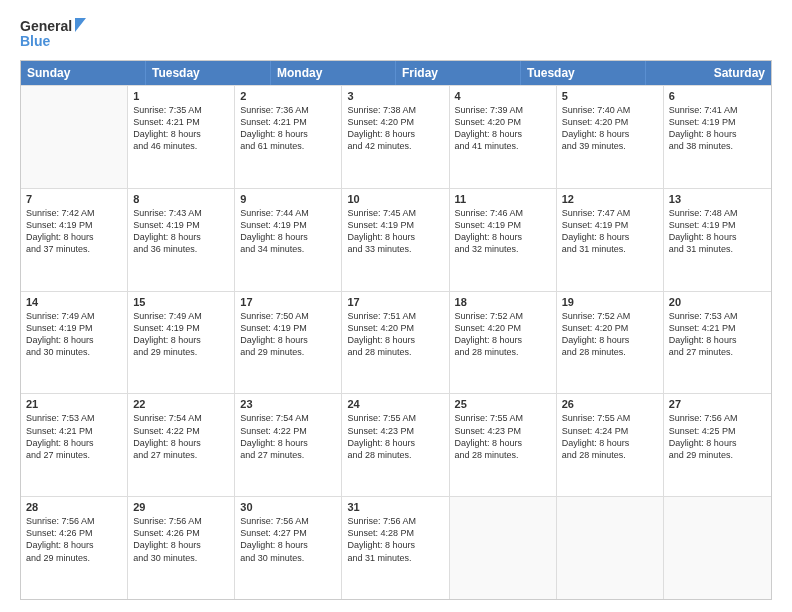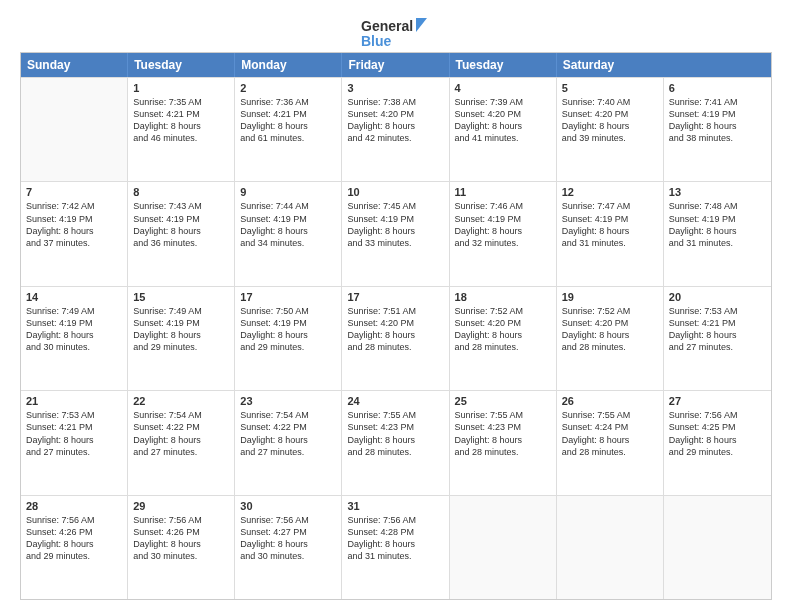--- a/index.html
+++ b/index.html
@@ -13,21 +13,22 @@
     .page {
       width: 792px;
       height: 612px;
       padding: 16px 20px 12px 20px;
       display: flex;
       flex-direction: column;
     }
     .header {
       display: flex;
       align-items: flex-start;
-      justify-content: center;
+      justify-content: flex-start;
+      margin-bottom: 8px;
     }
     .logo {
       display: flex;
       align-items: center;
       gap: 0;
     }
     .title-block {
       text-align: right;
     }
     .month-title {
@@ -42,32 +43,32 @@
       margin-top: 2px;
     }
     .calendar {
       flex: 1;
       display: flex;
       flex-direction: column;
       border: 1px solid #ccc;
     }
     .cal-header {
       display: grid;
-      grid-template-columns: repeat(7, 1fr);
+      grid-template-columns: repeat(6, 1fr);
       background: #4a7fc1;
     }
     .cal-header-cell {
       color: #fff;
       font-size: 12px;
       font-weight: bold;
       padding: 5px 6px;
       border-right: 1px solid #5a8fd1;
       text-align: left;
     }
-    .cal-header-cell:last-child { border-right: none; }
+    .cal-header-cell:last-child { border-right: none; text-align: right; }
     .cal-body {
       flex: 1;
       display: flex;
       flex-direction: column;
     }
     .cal-row {
       display: grid;
       grid-template-columns: repeat(7, 1fr);
       flex: 1;
       border-top: 1px solid #ddd;

